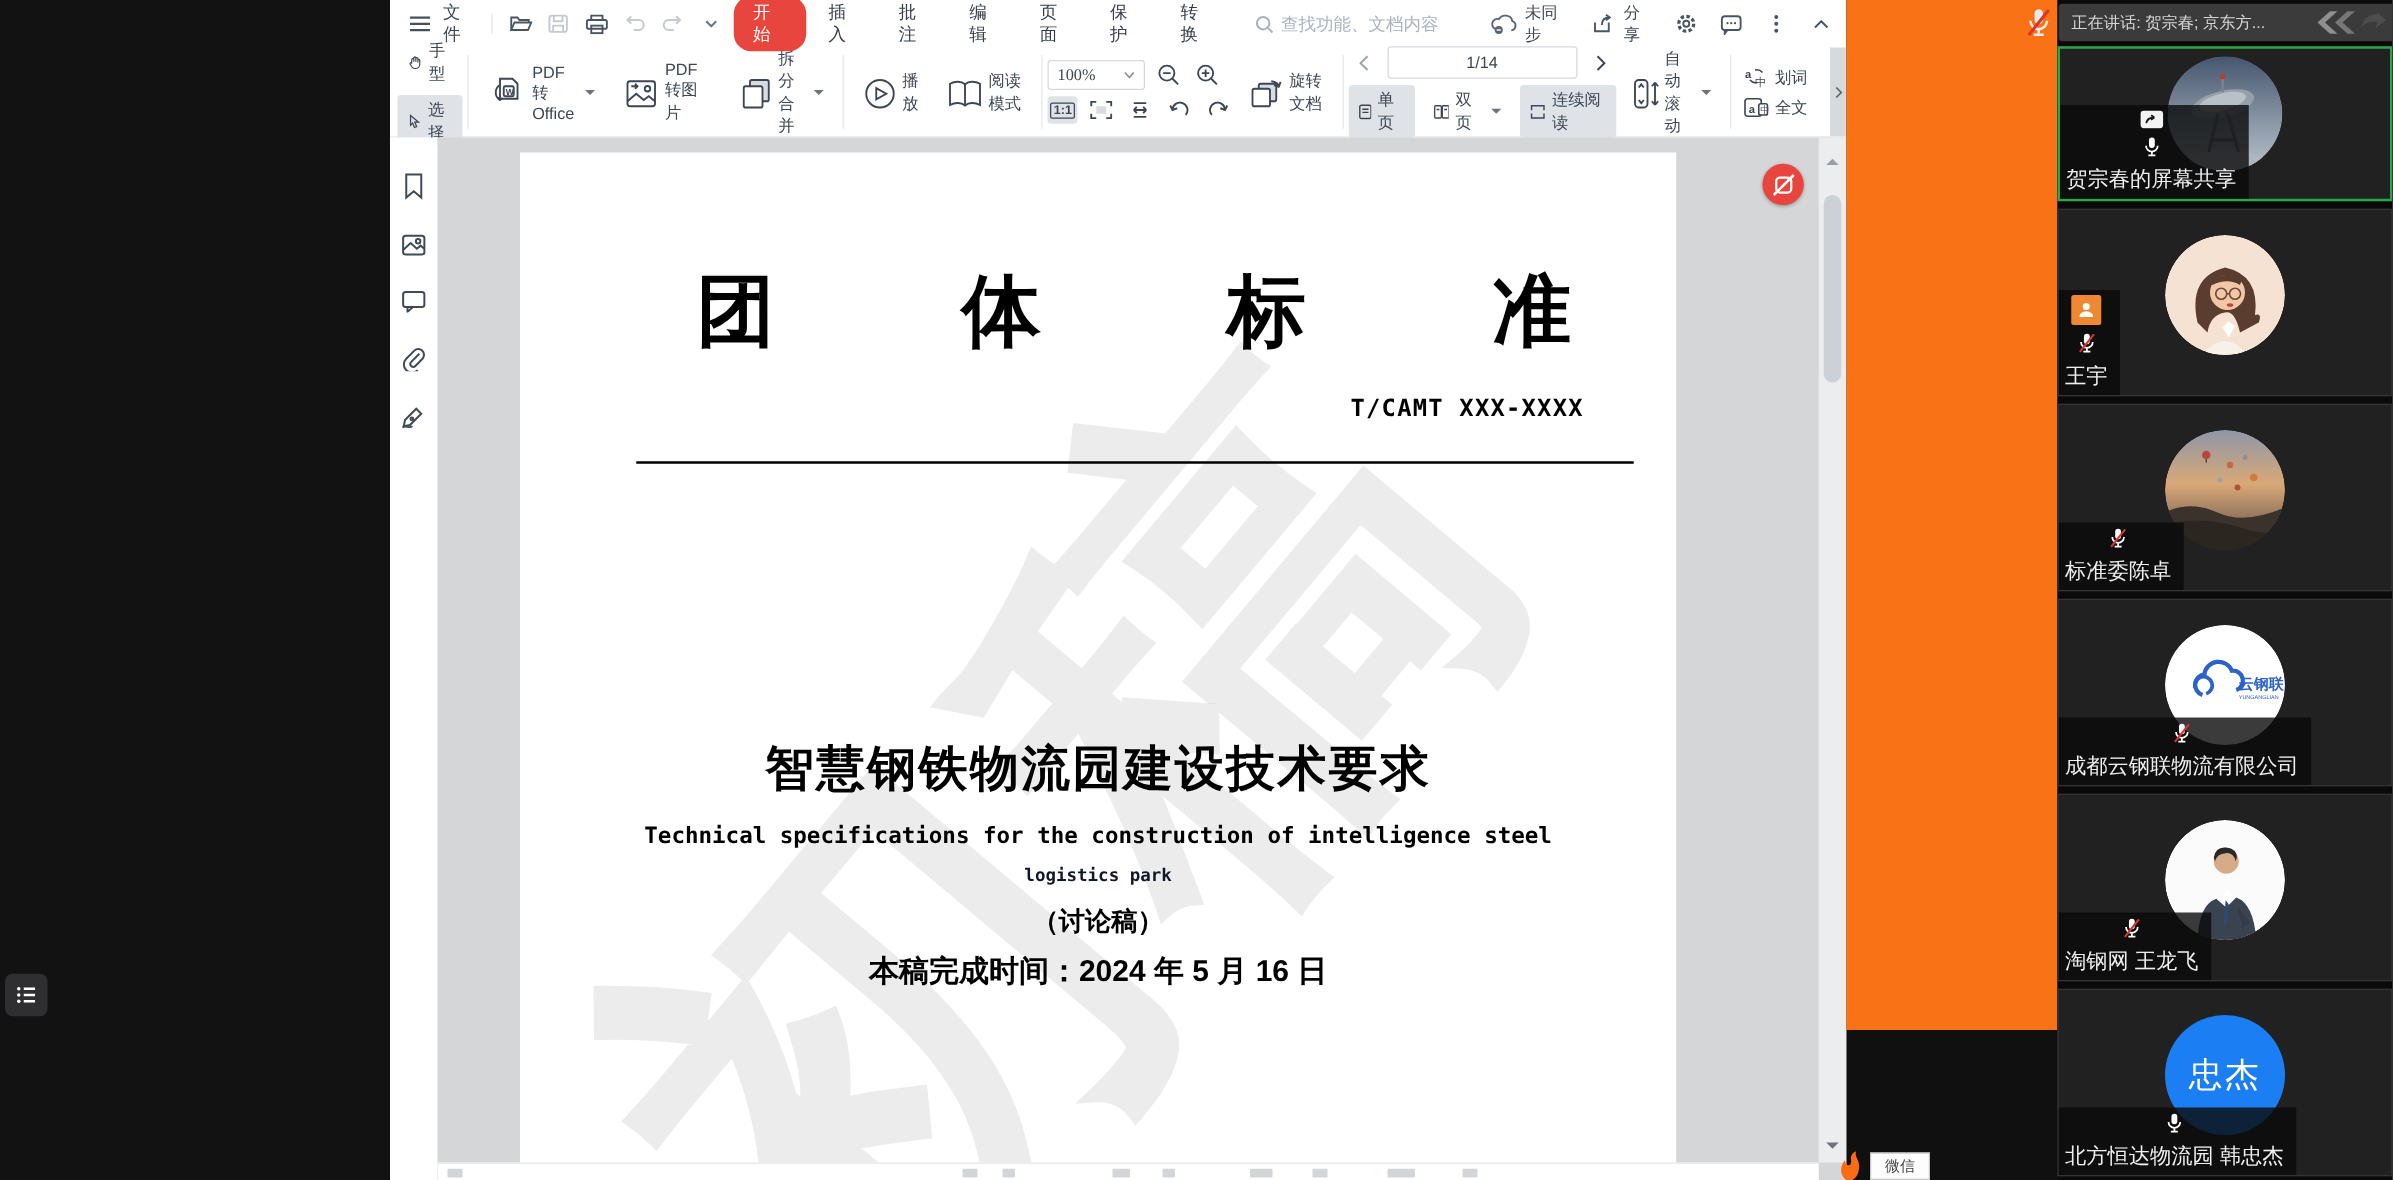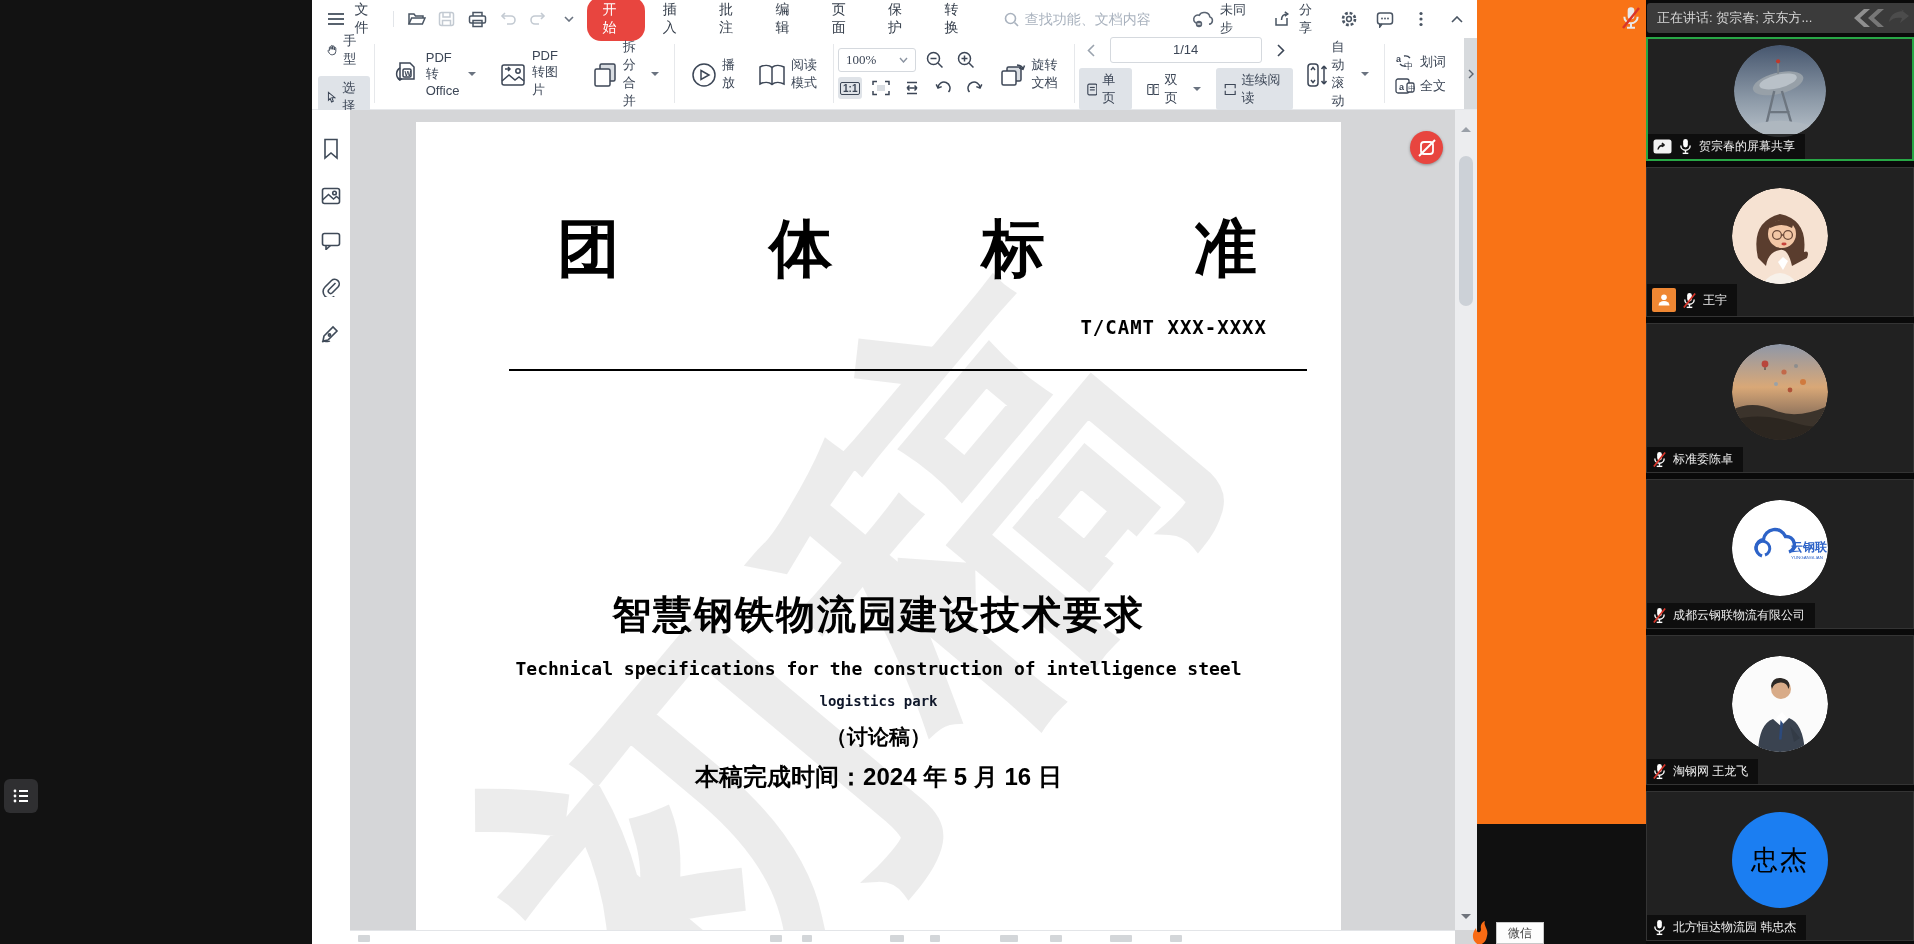--- a/index.html
+++ b/index.html
@@ -104,26 +104,26 @@
                white-space:nowrap; overflow:hidden; }
   .speak-bar .txt { overflow:hidden; text-overflow:ellipsis; }
   .speak-decor { margin-left:auto; flex:none; }
   .tiles { position:absolute; top:37px; left:0; right:0; display:flex; flex-direction:column; gap:6px; }
   .tile { position:relative; height:150px; background:#212121; border:1px solid #343434;
           display:flex; align-items:center; justify-content:center; }
   .tile.first { height:124px; border:2px solid #28a746; }
   .avatar { width:96px; height:96px; border-radius:50%; overflow:hidden; margin-top:-12px; flex:none; }
   .tile.first .avatar { width:92px; height:92px; margin-top:-16px; }
   .plabel { position:absolute; left:0; bottom:0; background:rgba(10,10,10,.8); display:flex;
-            align-items:center; gap:6px; padding:4px 10px 4px 5px; font-size:12px; color:#efefef;
-            max-width:100%; white-space:nowrap; overflow:hidden; }
+            align-items:center; gap:6px; padding:4px 10px 4px 5px; font-size:17px; color:#efefef;
+            max-width:100%; white-space:nowrap; overflow:hidden;flex-direction:column; }
   .badge-orange { width:24px; height:24px; background:#ef8733; border-radius:2px; display:flex;
                   align-items:center; justify-content:center; flex:none; }
   .initials-circle { width:100%; height:100%; background:#1b7ef2; display:flex; align-items:center;
-                     justify-content:center; color:#000000; font-size:27px; letter-spacing:2px; }
+                     justify-content:center; color:#ffffff; font-size:27px; letter-spacing:2px; }
 </style>
 </head>
 <body>
 
 <div class="screen">
 
   <div class="left-strip">
     <div class="widget-btn">
       <svg width="20" height="20" viewBox="0 0 20 20">
         <circle cx="4" cy="5" r="1.4" fill="#fff"></circle>

